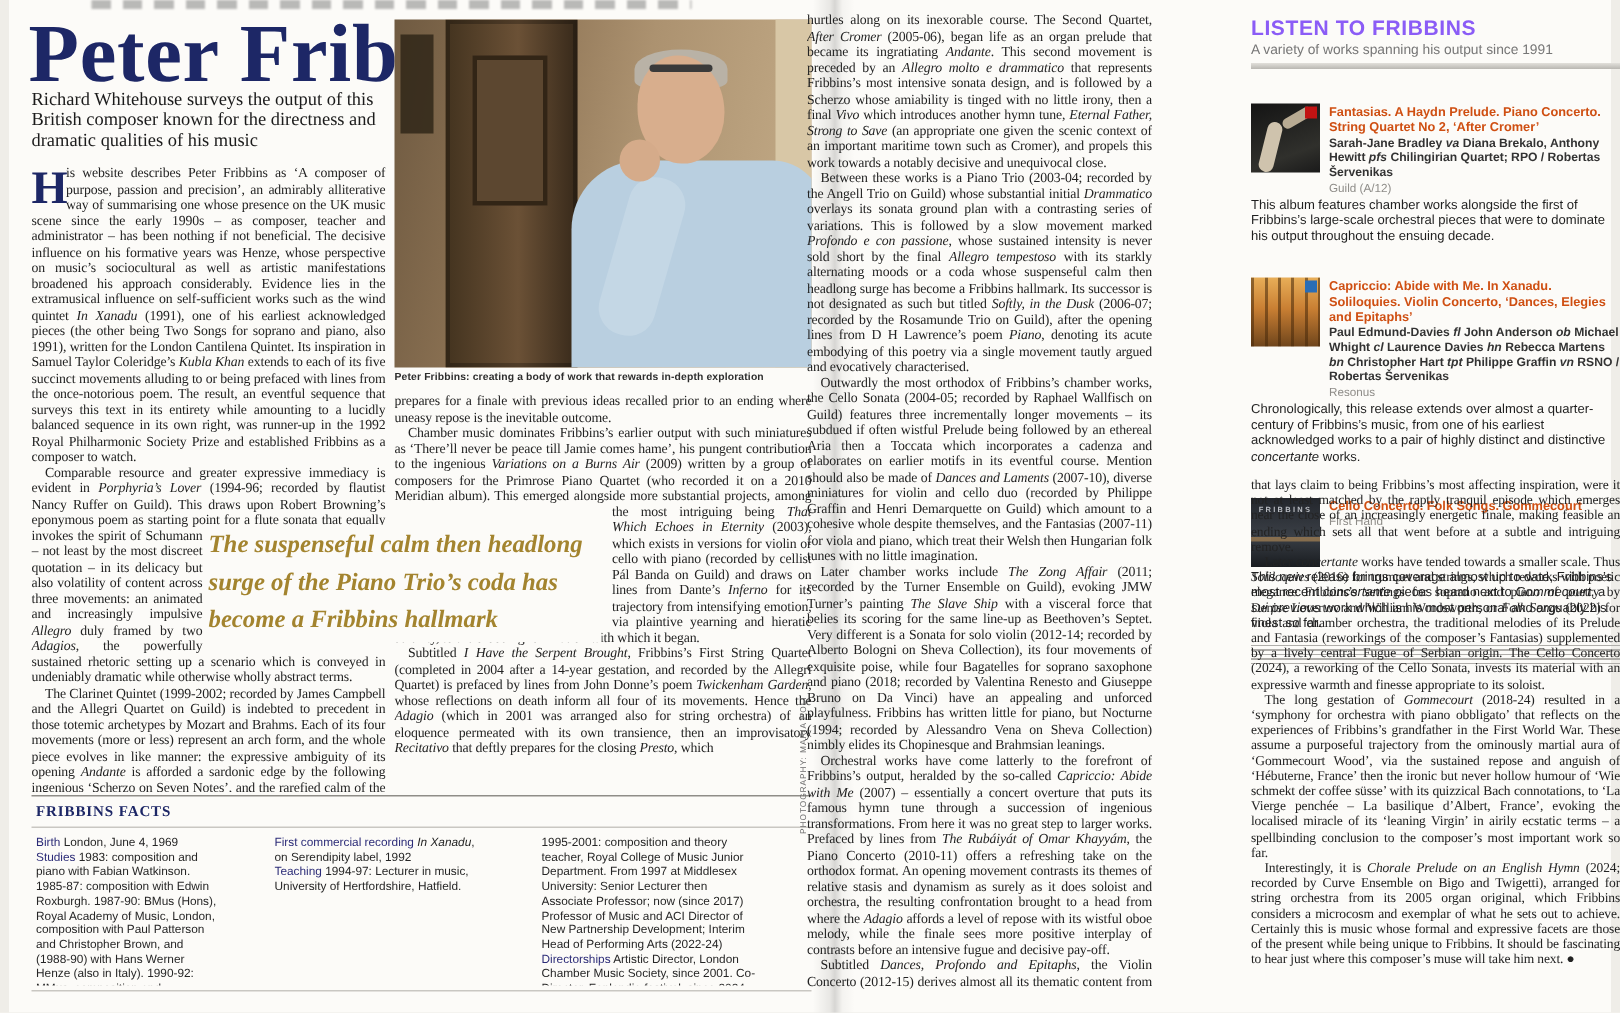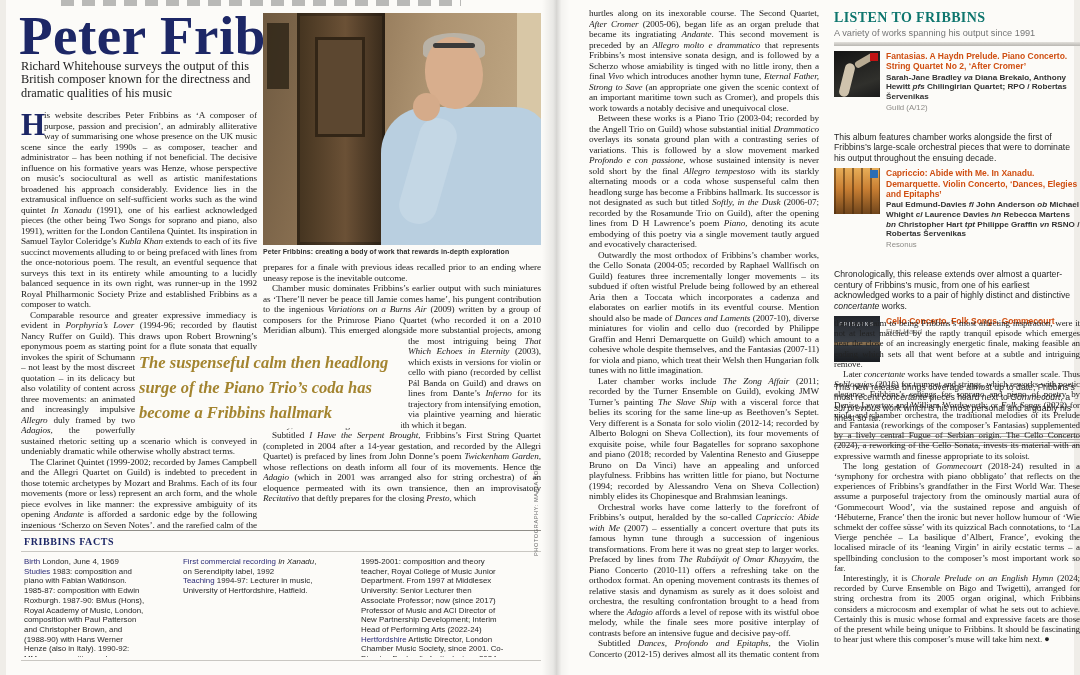--- a/index.html
+++ b/index.html
@@ -58,48 +58,48 @@
   .factcol i{font-style:italic}
   .fc1{left:3px;width:122px}.fc2{left:162px;width:140px}.fc3{left:340px;width:145px}
 
   
   .gutter{left:536px;top:0;width:28px;height:675px;
           background:linear-gradient(90deg,rgba(0,0,0,0) 0%,rgba(0,0,0,.08) 40%,rgba(0,0,0,.15) 52%,rgba(0,0,0,.03) 70%,rgba(0,0,0,0) 100%)}
   .credit{left:527px;top:556px;width:110px;transform:rotate(-90deg);transform-origin:left top;
           font-family:"Liberation Sans",sans-serif;font-size:5.6px;letter-spacing:.6px;color:#6b6b6b;white-space:nowrap}
 
   
-  .rcol1{left:583px;top:8px;width:230px;height:652px}
+  .rcol1{left:532px;top:8px;width:230px;height:652px}
   .rcol2{left:828px;top:318px;width:246px;height:352px;font-size:9px;line-height:10.2px}
 
   .listen{left:828px;top:10px;width:246px;font-family:"Liberation Sans",sans-serif}
-  .listen-title{font-family:Liberation Serif, serif;font-size:14px;font-weight:700;
-                color:#0f766e;letter-spacing:.4px}
+  .listen-title{font-family:Liberation Sans, sans-serif;font-size:14px;font-weight:700;
+                color:#8b5cf6;letter-spacing:.4px}
   .listen-sub{font-size:9.2px;color:#767676;margin-top:2px}
   .listen-rule{height:4px;margin-top:4px;background:linear-gradient(#e2e0db,#b9b7b2)}
-  .album-row{display:flex;gap:6px;margin-top:5px}
+  .album-row{display:flex;gap:6px;margin-top:23px}
   .thumb{width:46px;height:46px;flex:0 0 46px;position:relative;overflow:hidden}
   .thumb-badge{position:absolute;right:2px;top:2px;width:8px;height:8px}
   .t1{background:linear-gradient(160deg,#141414,#30302c 70%,#1a1a1a)}
   .t1 .bone{position:absolute;left:8px;top:12px;width:10px;height:34px;background:#cfc3ad;border-radius:5px;transform:rotate(14deg)}
   .t1 .bone2{position:absolute;left:20px;top:6px;width:22px;height:7px;background:#b8ab93;border-radius:4px;transform:rotate(-30deg)}
   .t1 .thumb-badge{background:#c21313}
   .t2{background:linear-gradient(#e8ae58 0%,#c97f33 45%,#6f451c 100%)}
   .t2 .trees{position:absolute;inset:0;background:repeating-linear-gradient(90deg,rgba(70,40,10,.55) 0 2px,transparent 2px 9px)}
   .t2 .thumb-badge{background:#2a6db5}
   .t3{background:linear-gradient(#23262c 0%,#3a3f46 55%,#191c20 100%)}
   .t3 .cover-text{position:absolute;left:0;top:5px;width:100%;text-align:center;font-size:5px;
                   letter-spacing:1.5px;color:#b9bcc2;font-weight:700}
   .t3 .horizon{position:absolute;left:0;top:26px;width:100%;height:3px;background:rgba(214,160,90,.5)}
   .album-meta{flex:1}
   .album-title{font-size:8.5px;line-height:10.3px;font-weight:700;color:#cf4f12}
   .album-artists{font-size:8.1px;line-height:9.8px;font-weight:700;color:#333;margin-top:1px}
   .album-artists i{font-weight:700}
   .album-label{font-size:7.8px;color:#8e8c88;margin-top:1px}
-  .album-desc{font-size:8.7px;line-height:10.4px;color:#1f1f1f;margin-top:20px}
+  .album-desc{font-size:8.7px;line-height:10.4px;color:#1f1f1f;margin-top:1px}
   .album-desc i{font-style:italic}
   .staff{height:13px;margin-top:9px;width:246px;
          background:repeating-linear-gradient(to bottom,#b0aeaa 0,#b0aeaa 1px,transparent 1px,transparent 3px)}
 </style>
 </head>
 <body>
 
 <div class="spread">
 
   <div class="abs top-crop"></div>
@@ -144,21 +144,21 @@
     <div class="factcol fc1">
       <p><b>Birth</b> London, June 4, 1969</p>
       <p><b>Studies</b> 1983: composition and piano with Fabian Watkinson. 1985-87: composition with Edwin Roxburgh. 1987-90: BMus (Hons), Royal Academy of Music, London, composition with Paul Patterson and Christopher Brown, and (1988-90) with Hans Werner Henze (also in Italy). 1990-92: MMus, composition and aesthetics, Royal Holloway, University</p>
     </div>
     <div class="factcol fc2">
       <p><b>First commercial recording</b> <i>In Xanadu</i>, on Serendipity label, 1992</p>
       <p><b>Teaching</b> 1994-97: Lecturer in music, University of Hertfordshire, Hatfield.</p>
     </div>
     <div class="factcol fc3">
       <p>1995-2001: composition and theory teacher, Royal College of Music Junior Department. From 1997 at Middlesex University: Senior Lecturer then Associate Professor; now (since 2017) Professor of Music and ACI Director of New Partnership Development; Interim Head of Performing Arts (2022-24)</p>
-      <p><b>Hertfordshire</b> Artistic Director, London Chamber Music Society, since 2001. Co-Director, Fenlandia festival, since 2024</p>
+      <p><b>Directorships</b> Artistic Director, London Chamber Music Society, since 2001. Co-Director, Fenlandia festival, since 2024</p>
     </div>
     <div class="facts-rule-bot"></div>
   </div>
 
   <div class="abs gutter"></div>
   <div class="abs credit">PHOTOGRAPHY: MARIA POLI</div>
 
   <div class="abs bodycol rcol1">
     <p>hurtles along on its inexorable course. The Second Quartet, <i>After Cromer</i> (2005-06), began life as an organ prelude that became its ingratiating <i>Andante</i>. This second movement is preceded by an <i>Allegro molto e drammatico</i> that represents Fribbins’s most intensive sonata design, and is followed by a Scherzo whose amiability is tinged with no little irony, then a final <i>Vivo</i> which introduces another hymn tune, <i>Eternal Father, Strong to Save</i> (an appropriate one given the scenic context of an important maritime town such as Cromer), and propels this work towards a notably decisive and unequivocal close.</p>
     <p>Between these works is a Piano Trio (2003-04; recorded by the Angell Trio on Guild) whose substantial initial <i>Drammatico</i> overlays its sonata ground plan with a contrasting series of variations. This is followed by a slow movement marked <i>Profondo e con passione</i>, whose sustained intensity is never sold short by the final <i>Allegro tempestoso</i> with its starkly alternating moods or a coda whose suspenseful calm then headlong surge has become a Fribbins hallmark. Its successor is not designated as such but titled <i>Softly, in the Dusk</i> (2006-07; recorded by the Rosamunde Trio on Guild), after the opening lines from D H Lawrence’s poem <i>Piano</i>, denoting its acute embodying of this poetry via a single movement tautly argued and evocatively characterised.</p>
@@ -186,21 +186,21 @@
       </div>
     </div>
     <div class="album-desc">This album features chamber works alongside the first of Fribbins’s large-scale orchestral pieces that were to dominate his output throughout the ensuing decade.</div>
 
     <div class="album-row">
       <div class="thumb t2">
         <div class="trees"></div>
         <div class="thumb-badge"></div>
       </div>
       <div class="album-meta">
-        <div class="album-title">Capriccio: Abide with Me. In Xanadu. Demarquette. Violin Concerto, ‘Dances, Elegies and Epitaphs’</div>
+        <div class="album-title">Capriccio: Abide with Me. In Xanadu. Soliloquies. Violin Concerto, ‘Dances, Elegies and Epitaphs’</div>
         <div class="album-artists">Paul Edmund-Davies <i>fl</i> John Anderson <i>ob</i> Michael Whight <i>cl</i> Laurence Davies <i>hn</i> Rebecca Martens <i>bn</i> Christopher Hart <i>tpt</i> Philippe Graffin <i>vn</i> RSNO / Robertas Šervenikas</div>
         <div class="album-label">Resonus</div>
       </div>
     </div>
     <div class="album-desc">Chronologically, this release extends over almost a quarter-century of Fribbins’s music, from one of his earliest acknowledged works to a pair of highly distinct and distinctive <i>concertante</i> works.</div>
 
     <div class="album-row">
       <div class="thumb t3">
         <div class="cover-text">FRIBBINS</div>
         <div class="horizon"></div>

